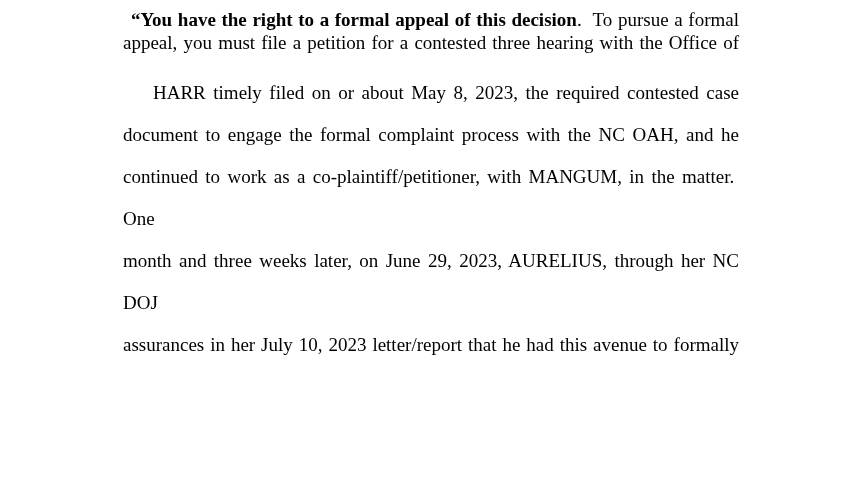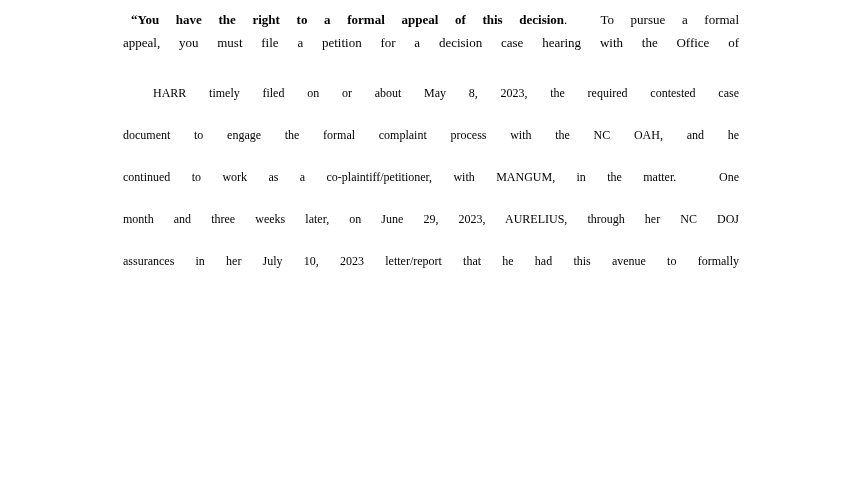--- a/index.html
+++ b/index.html
@@ -11,25 +11,25 @@
     overflow: hidden;
     font-family: "Liberation Serif", "DejaVu Serif", serif;
     color: #000000;
   }
   .doc {
     margin-left: 123px;
     width: 616px;
   }
   .bq {
     margin-top: 8px;
-    font-size: 13px;
+    font-size: 19px;
     line-height: 23px;
   }
   .para {
-    font-size: 12px;
+    font-size: 19px;
     line-height: 42px;
   }
   .para.first {
     margin-top: 18px;
   }
   .line {
     text-align: justify;
     text-align-last: justify;
   }
   .line.last {
@@ -40,21 +40,21 @@
   .para .line.indent { text-indent: 30px; }
   .seg-b { font-weight: bold; }
 </style>
 </head>
 <body>
 
 <div class="page">
   <div class="doc">
     <div class="bq" id="blockquote">
         <div class="line indent"><span class="seg-b">“You have the right to a formal appeal of this decision</span><span class="">.&nbsp; To pursue a formal</span></div>
-        <div class="line"><span class="">appeal, you must file a petition for a decision case hearing with the Office of</span></div>
+        <div class="line"><span class="">appeal, you must file a petition for a contested three hearing with the Office of</span></div>
       </div>
     <div id="paragraphs">
         <div class="para first">
           <div class="line indent"><span class="">HARR timely filed on or about May 8, 2023, the required contested case</span></div>
           <div class="line"><span class="">document to engage the formal complaint process with the NC OAH, and he</span></div>
           <div class="line"><span class="">continued to work as a co-plaintiff/petitioner, with MANGUM, in the matter.&nbsp; One</span></div>
           <div class="line"><span class="">month and three weeks later, on June 29, 2023, AURELIUS, through her NC DOJ</span></div>
           <div class="line"><span class="">assurances in her July 10, 2023 letter/report that he had this avenue to formally</span></div>
         </div>
         <div class="para">

